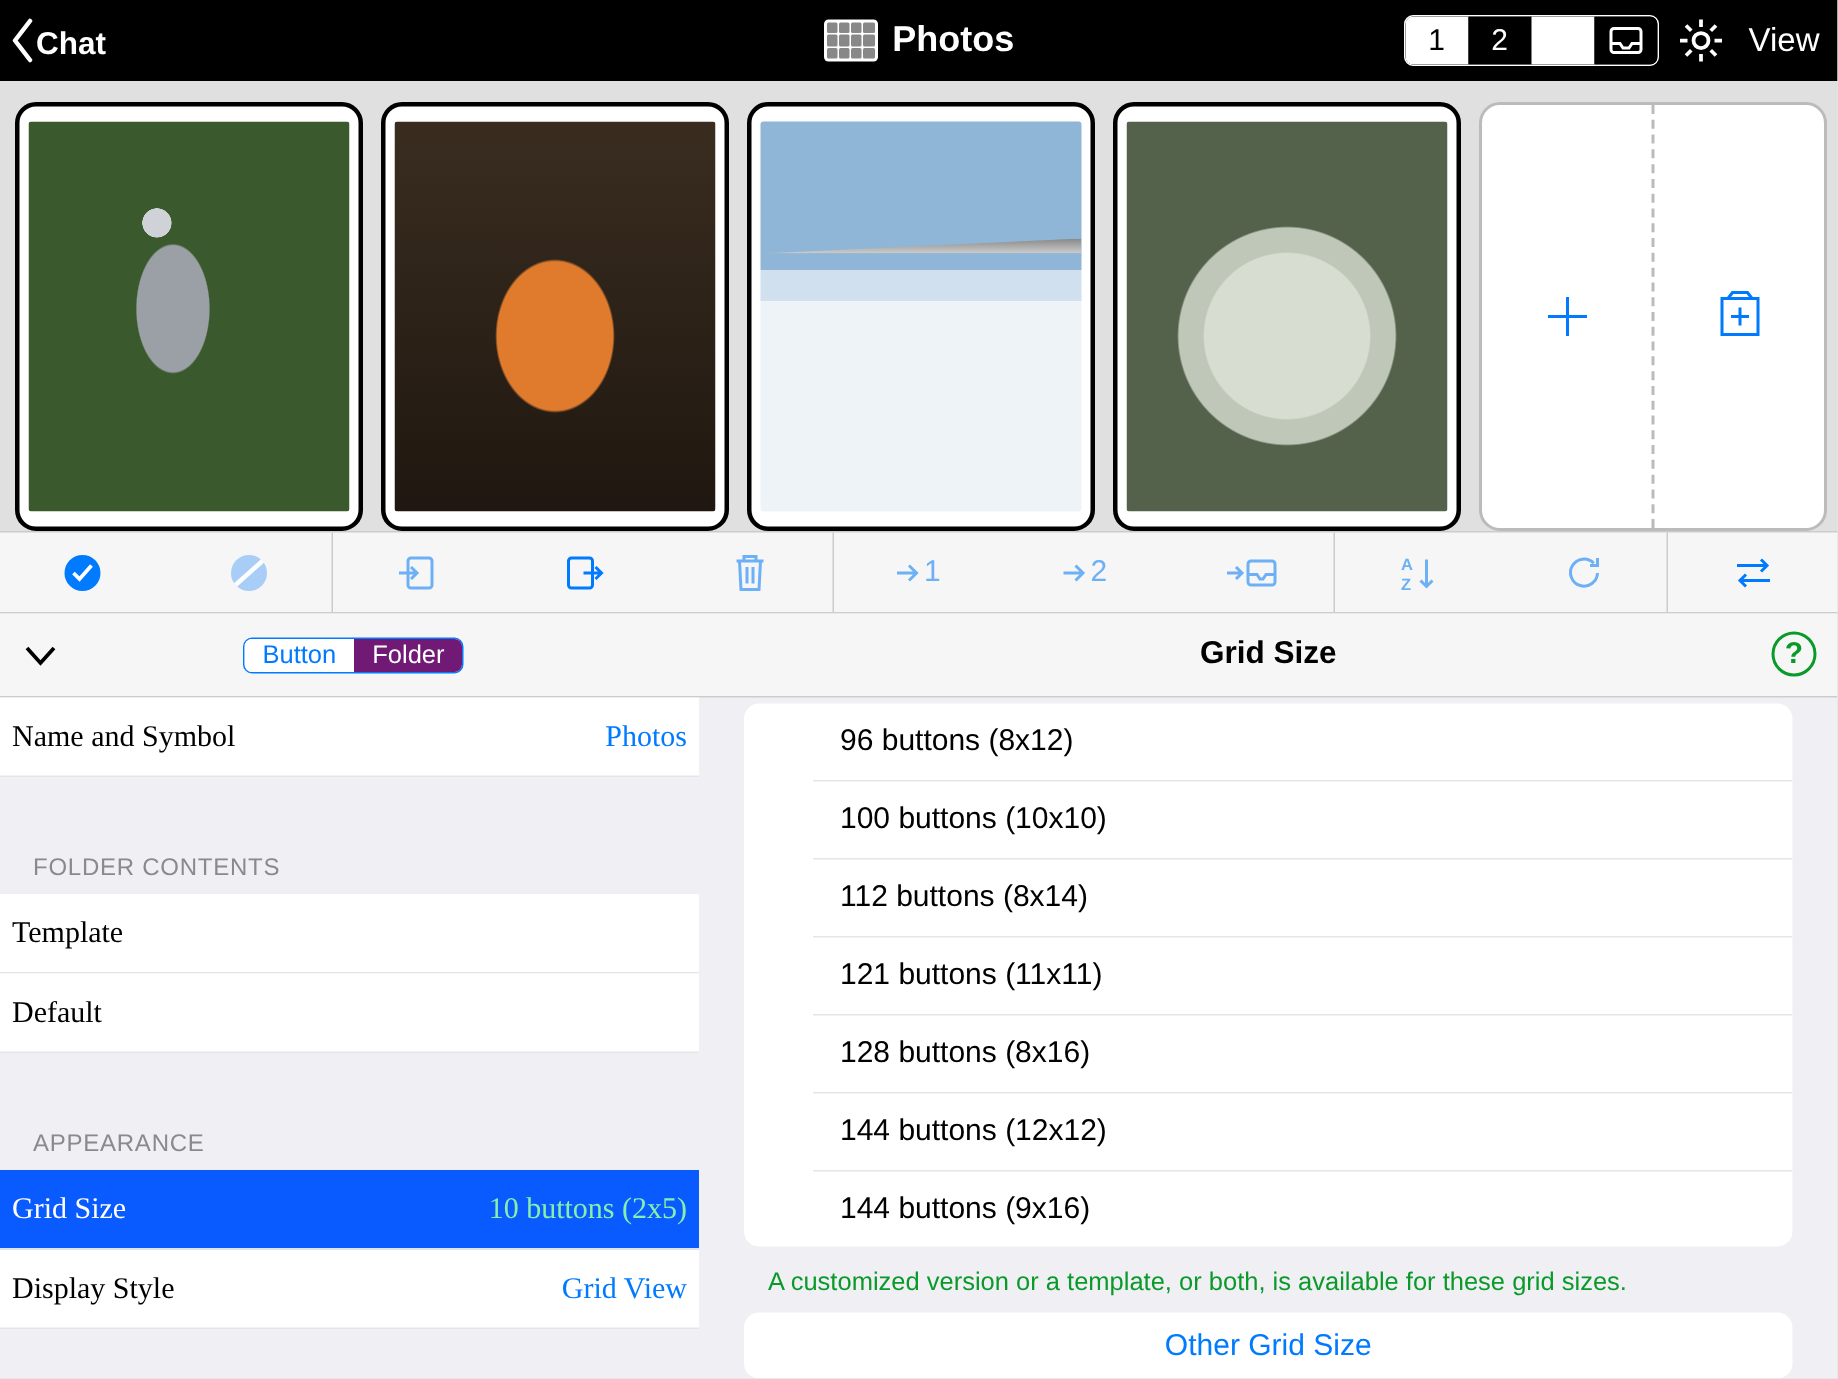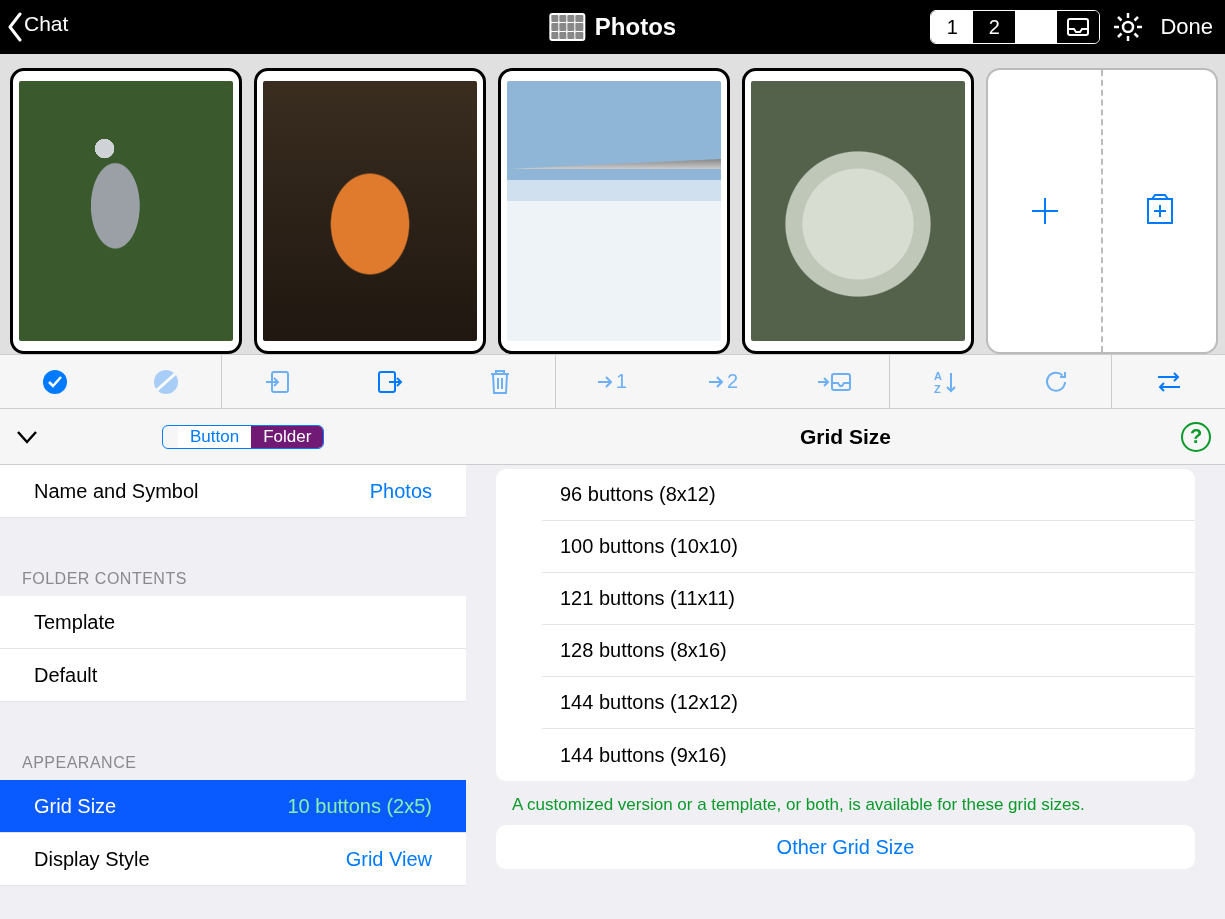--- a/index.html
+++ b/index.html
@@ -1,20 +1,20 @@
 <!DOCTYPE html>
 <html><head>
 <meta charset="utf-8">
 <style>
   * { box-sizing: border-box; margin: 0; padding: 0; }
   html, body { width: 1225px; height: 919px; font-family: -apple-system, "Helvetica Neue", Arial, sans-serif; overflow: hidden; background: #e4e4e4; }
   
   
   .header { height: 54px; background: #000; color: #fff; display: flex; align-items: center; position: relative; }
-  .back-btn { display: flex; align-items: flex-start; padding: 0 6px; cursor: pointer; font-size: 21px; }
+  .back-btn { display: flex; align-items: flex-end; padding: 0 6px; cursor: pointer; font-size: 21px; font-weight: bold; }
   .back-btn svg { width: 18px; height: 30px; }
   .title-group { position: absolute; left: 50%; transform: translateX(-50%); display: flex; align-items: center; gap: 10px; }
   .title-icon { width: 36px; height: 28px; background: #fff; border-radius: 3px; display:grid; grid-template-columns:repeat(4,1fr); grid-template-rows:repeat(3,1fr); gap:1px; padding:2px; }
   .title-icon div{ background:#888; border-radius:1px;}
   .title-text { font-size: 24px; font-weight: 600; }
   .header-right { position: absolute; right: 8px; display: flex; align-items: center; gap: 10px; }
   .page-seg { display: flex; align-items: stretch; border: 1px solid #fff; border-radius: 6px; overflow: hidden; height: 34px; }
   .page-seg > div { display:flex; align-items:center; justify-content:center; min-width: 42px; font-size: 20px; font-weight:500; }
   .seg-active { background:#fff; color:#000; }
   .seg-inactive { background:#000; color:#fff; }
@@ -35,26 +35,26 @@
   .tool-group { display:flex; align-items:center; justify-content:space-around; border-right:1px solid #ccc; }
   .tool-btn { width:56px; height:36px; display:flex; align-items:center; justify-content:center; }
   
   
   .lower { display:flex; height: calc(919px - 54px - 300px - 55px); }
   .left-pane { width: 466px; background:#efeff4; overflow:hidden; display:flex; flex-direction:column; }
   .right-pane { flex:1; background:#efeff4; display:flex; flex-direction:column; overflow:hidden; }
   
   .left-header { height:56px; background:#f6f6f6; border-bottom:1px solid #ccc; display:flex; align-items:center; padding:0 12px; gap:120px; }
   .chevron-down { width:30px; height:30px; display:flex; align-items:center; justify-content:center;}
-  .bf-seg { display:flex; border:1px solid #007aff; border-radius:6px; overflow:hidden; height:24px;padding-left:15px; }
+  .bf-seg { display:flex; border:1px solid #007aff; border-radius:6px; overflow:hidden; height:24px; }
   .bf-seg > div { padding:0 12px; font-size:17px; display:flex; align-items:center; }
   .bf-inactive { background:#fff; color:#007aff; }
   .bf-active { background:#701a75; color:#fff; }
   
-  .row { height:53px; background:#fff; display:flex; align-items:center; justify-content:space-between; padding:0 34px; border-bottom:1px solid #e5e5e5; font-size:20px; }
+  .row { height:53px; background:#fff; display:flex; align-items:center; justify-content:space-between; padding:0 8px; border-bottom:1px solid #e5e5e5; font-size:20px;font-family:Liberation Serif, serif; }
   .row.selected { background:#0a5bff; color:#fff; }
   .row .value { color:#007aff; font-size:20px; }
   .row.selected .value { color:#86efac; }
   .section-label { padding:22px 22px 8px; font-size:16px; color:#8a8a8e; letter-spacing:0.5px; }
   .gap { height:30px; }
   
   .right-header { height:56px; background:#f6f6f6; border-bottom:1px solid #ccc; display:flex; align-items:center; justify-content:center; position:relative; }
   .right-title { font-size:21px; font-weight:600; }
   .help { position:absolute; right:14px; width:30px; height:30px; border:2px solid #0a9a2a; border-radius:50%; color:#0a9a2a; display:flex; align-items:center; justify-content:center; font-size:20px; font-weight:600; }
   
@@ -128,21 +128,21 @@
             <line x1="16" y1="25" x2="16" y2="30"></line>
             <line x1="2" y1="16" x2="7" y2="16"></line>
             <line x1="25" y1="16" x2="30" y2="16"></line>
             <line x1="6" y1="6" x2="9.5" y2="9.5"></line>
             <line x1="22.5" y1="22.5" x2="26" y2="26"></line>
             <line x1="26" y1="6" x2="22.5" y2="9.5"></line>
             <line x1="9.5" y1="22.5" x2="6" y2="26"></line>
           </g>
         </svg>
     </div>
-    <div class="done">Done</div>
+    <div class="done">View</div>
   </div>
 </div>
 
 <div class="photo-strip">
   <div class="card">
       <div class="ph ph1"></div>
     </div>
   <div class="card">
       <div class="ph ph2"></div>
     </div>
@@ -284,20 +284,21 @@
   </div>
 
   <div class="right-pane">
     <div class="right-header">
       <div class="right-title">Grid Size</div>
       <div class="help">?</div>
     </div>
     <div class="grid-list">
       <div class="grid-item">96 buttons (8x12)</div>
       <div class="grid-item">100 buttons (10x10)</div>
+      <div class="grid-item">112 buttons (8x14)</div>
       <div class="grid-item">121 buttons (11x11)</div>
       <div class="grid-item">128 buttons (8x16)</div>
       <div class="grid-item">144 buttons (12x12)</div>
       <div class="grid-item">144 buttons (9x16)</div>
     </div>
     <div class="note">A customized version or a template, or both, is available for these grid sizes.</div>
     <div class="other-btn">Other Grid Size</div>
   </div>
 </div>
 

